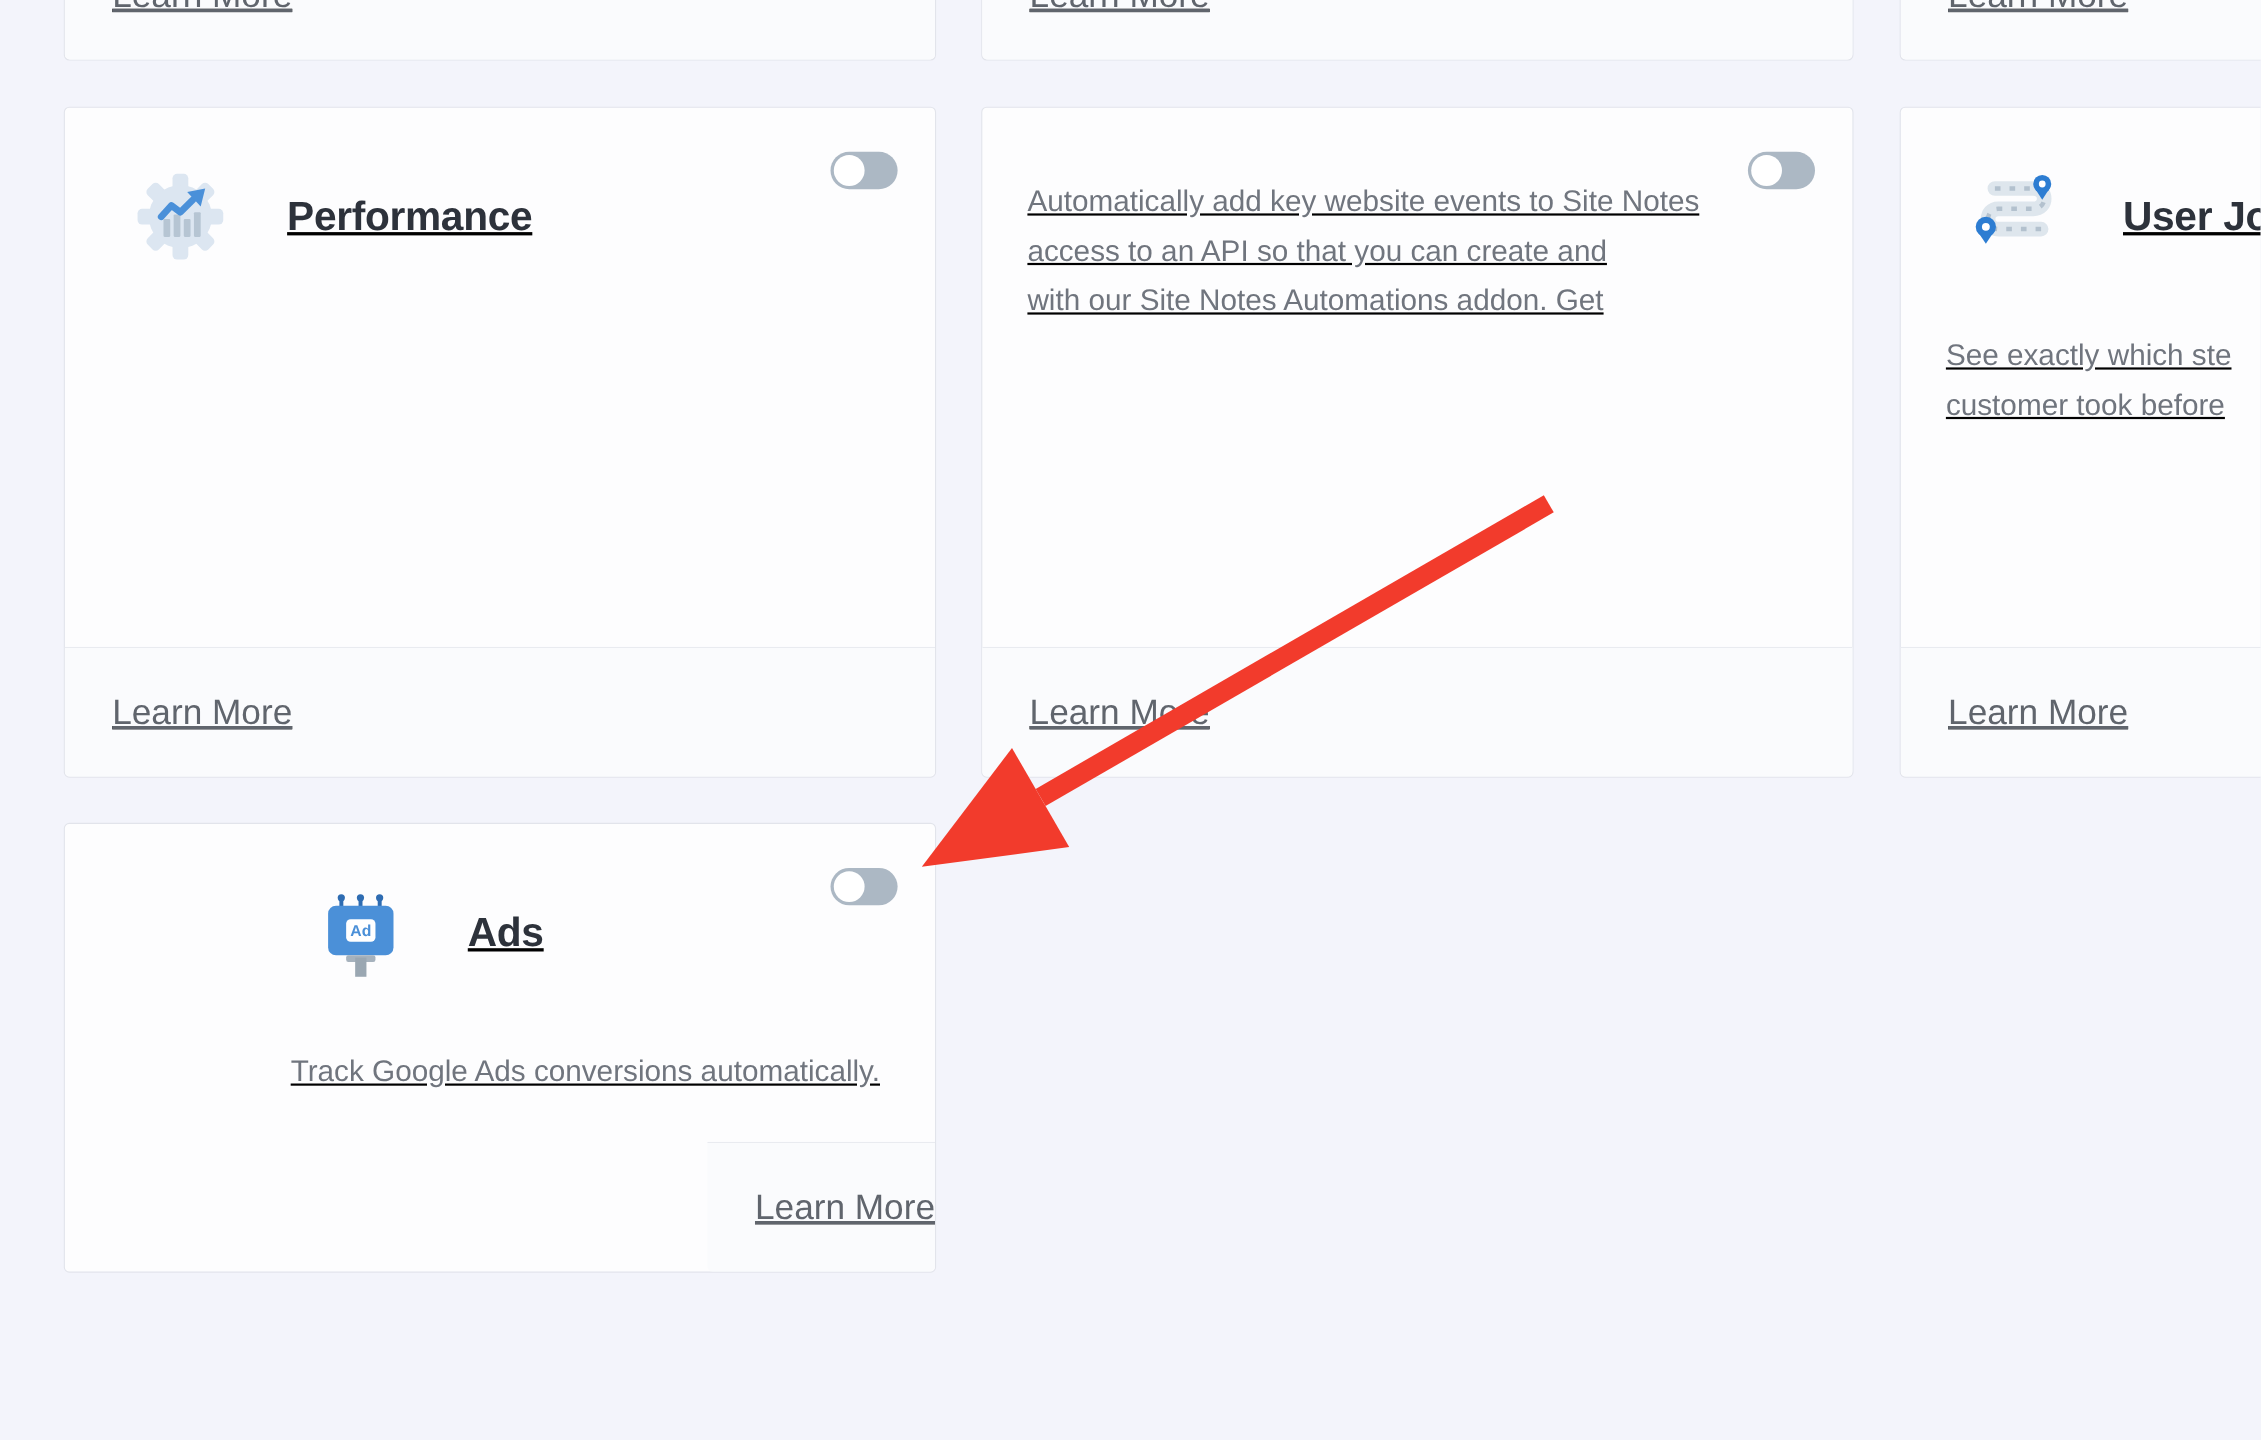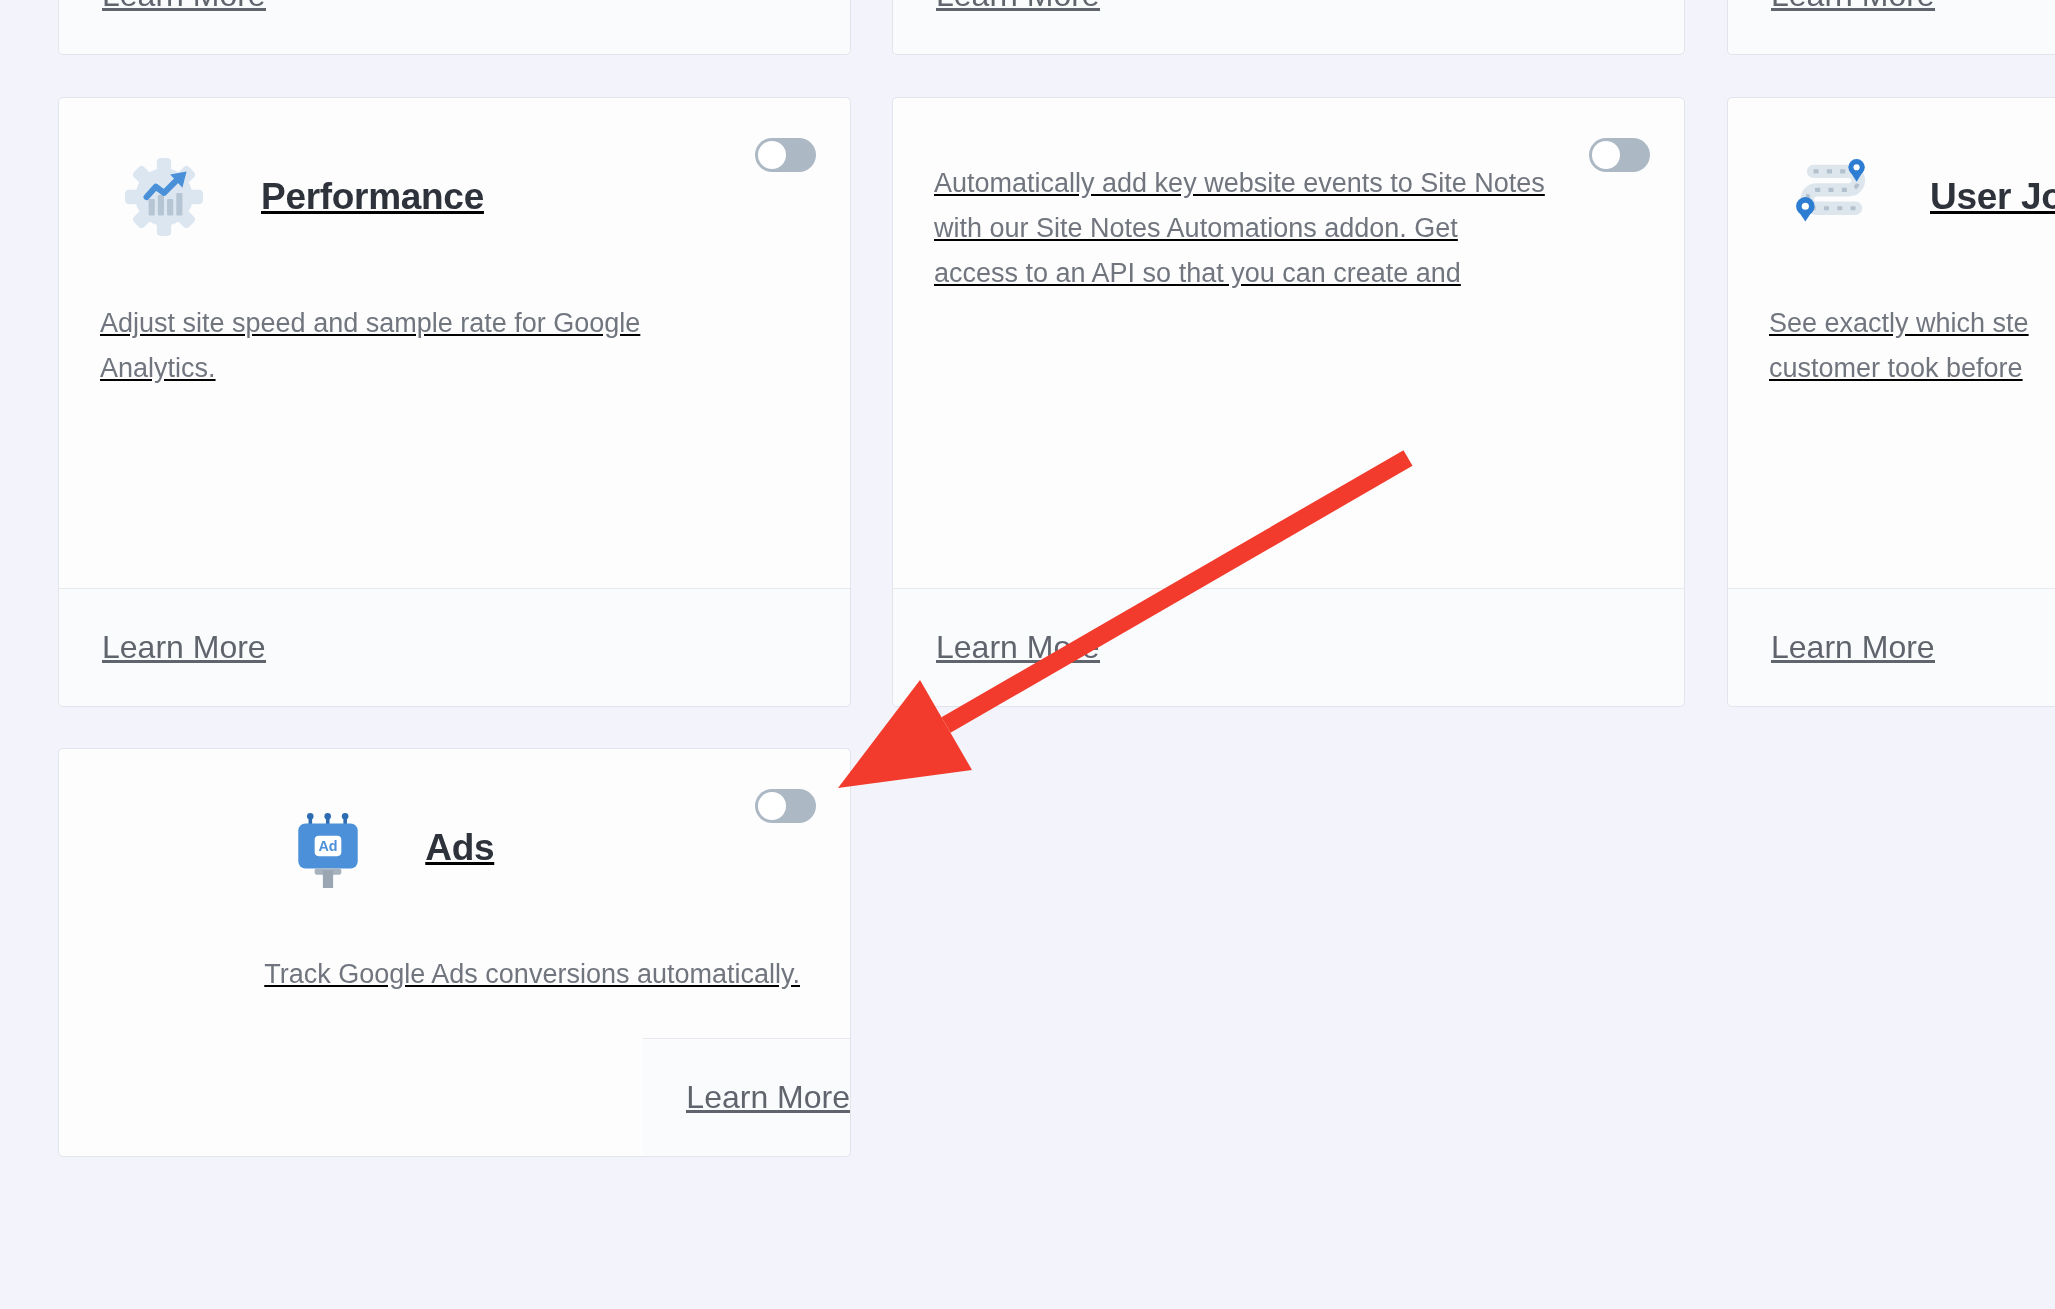--- a/index.html
+++ b/index.html
@@ -103,37 +103,33 @@
               <rect x="34" y="38" width="6" height="20" rx="1"></rect>
               <rect x="43" y="42" width="6" height="16" rx="1"></rect>
               <rect x="52" y="36" width="6" height="22" rx="1"></rect>
             </g>
             <polyline points="23,40 32,30 40,36 51,25" fill="none" stroke="#4a90d9" stroke-width="6" stroke-linecap="round" stroke-linejoin="round"></polyline>
             <polygon points="46,18 62,15 58,31" fill="#4a90d9"></polygon>
           </svg>
         </span>
         <h2 class="card-title">Performance</h2>
       </div>
-      <div class="card-desc">
-        <div class="desc-line">Adjust site speed and sample rate for Google</div>
-        <div class="desc-line">Analytics.</div>
-      </div>
     </div>
     <div class="card-footer">
       <a class="learn-more" href="#">Learn More</a>
     </div>
   </section>
 
   <section class="card row1 col2">
     <span class="toggle" role="switch" aria-checked="false"></span>
     <div class="card-body">
       <div class="card-desc">
         <div class="desc-line">Automatically add key website events to Site Notes</div>
+        <div class="desc-line">access to an API so that you can create and</div>
         <div class="desc-line">with our Site Notes Automations addon. Get</div>
-        <div class="desc-line">access to an API so that you can create and</div>
       </div>
     </div>
     <div class="card-footer">
       <a class="learn-more" href="#">Learn More</a>
     </div>
   </section>
 
   <section class="card row1 col3">
     <div class="card-body">
       <div class="card-header">

